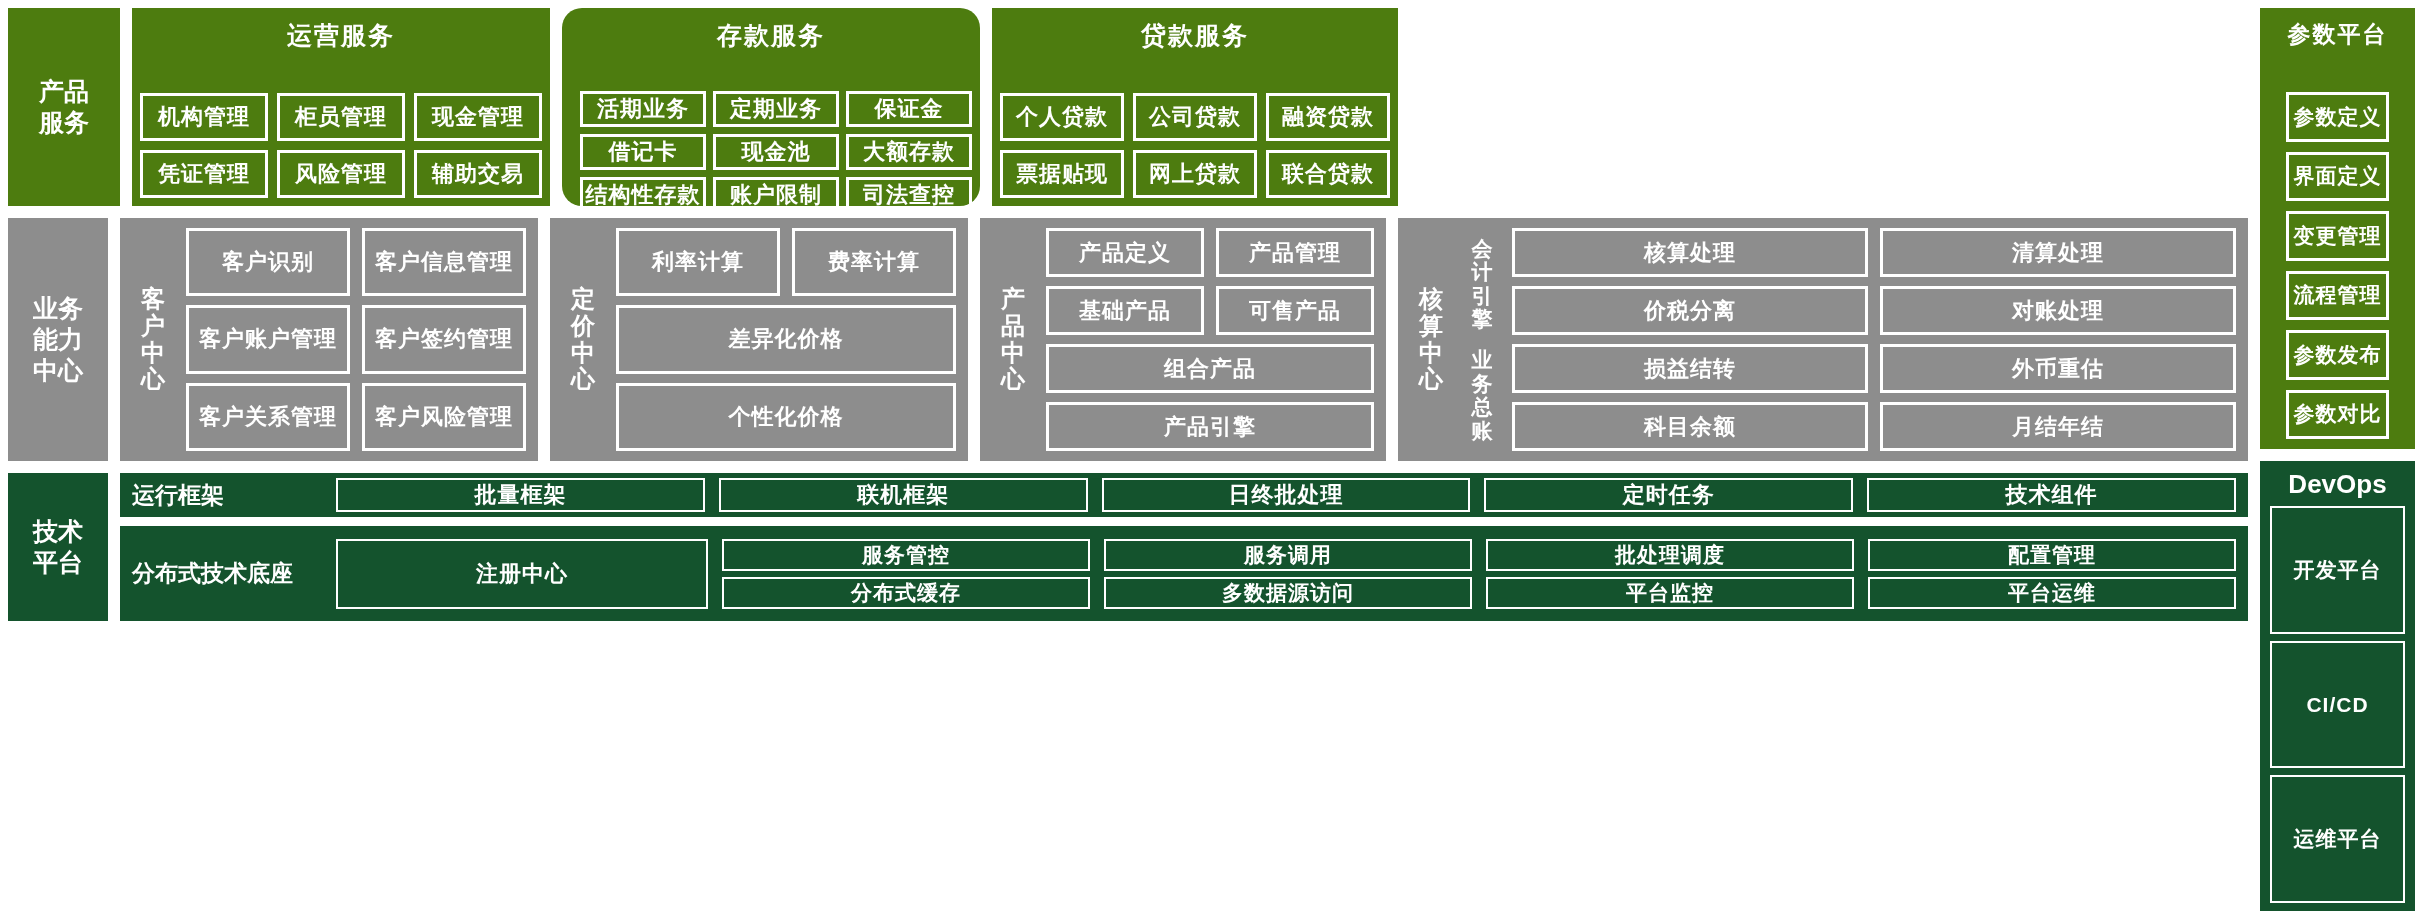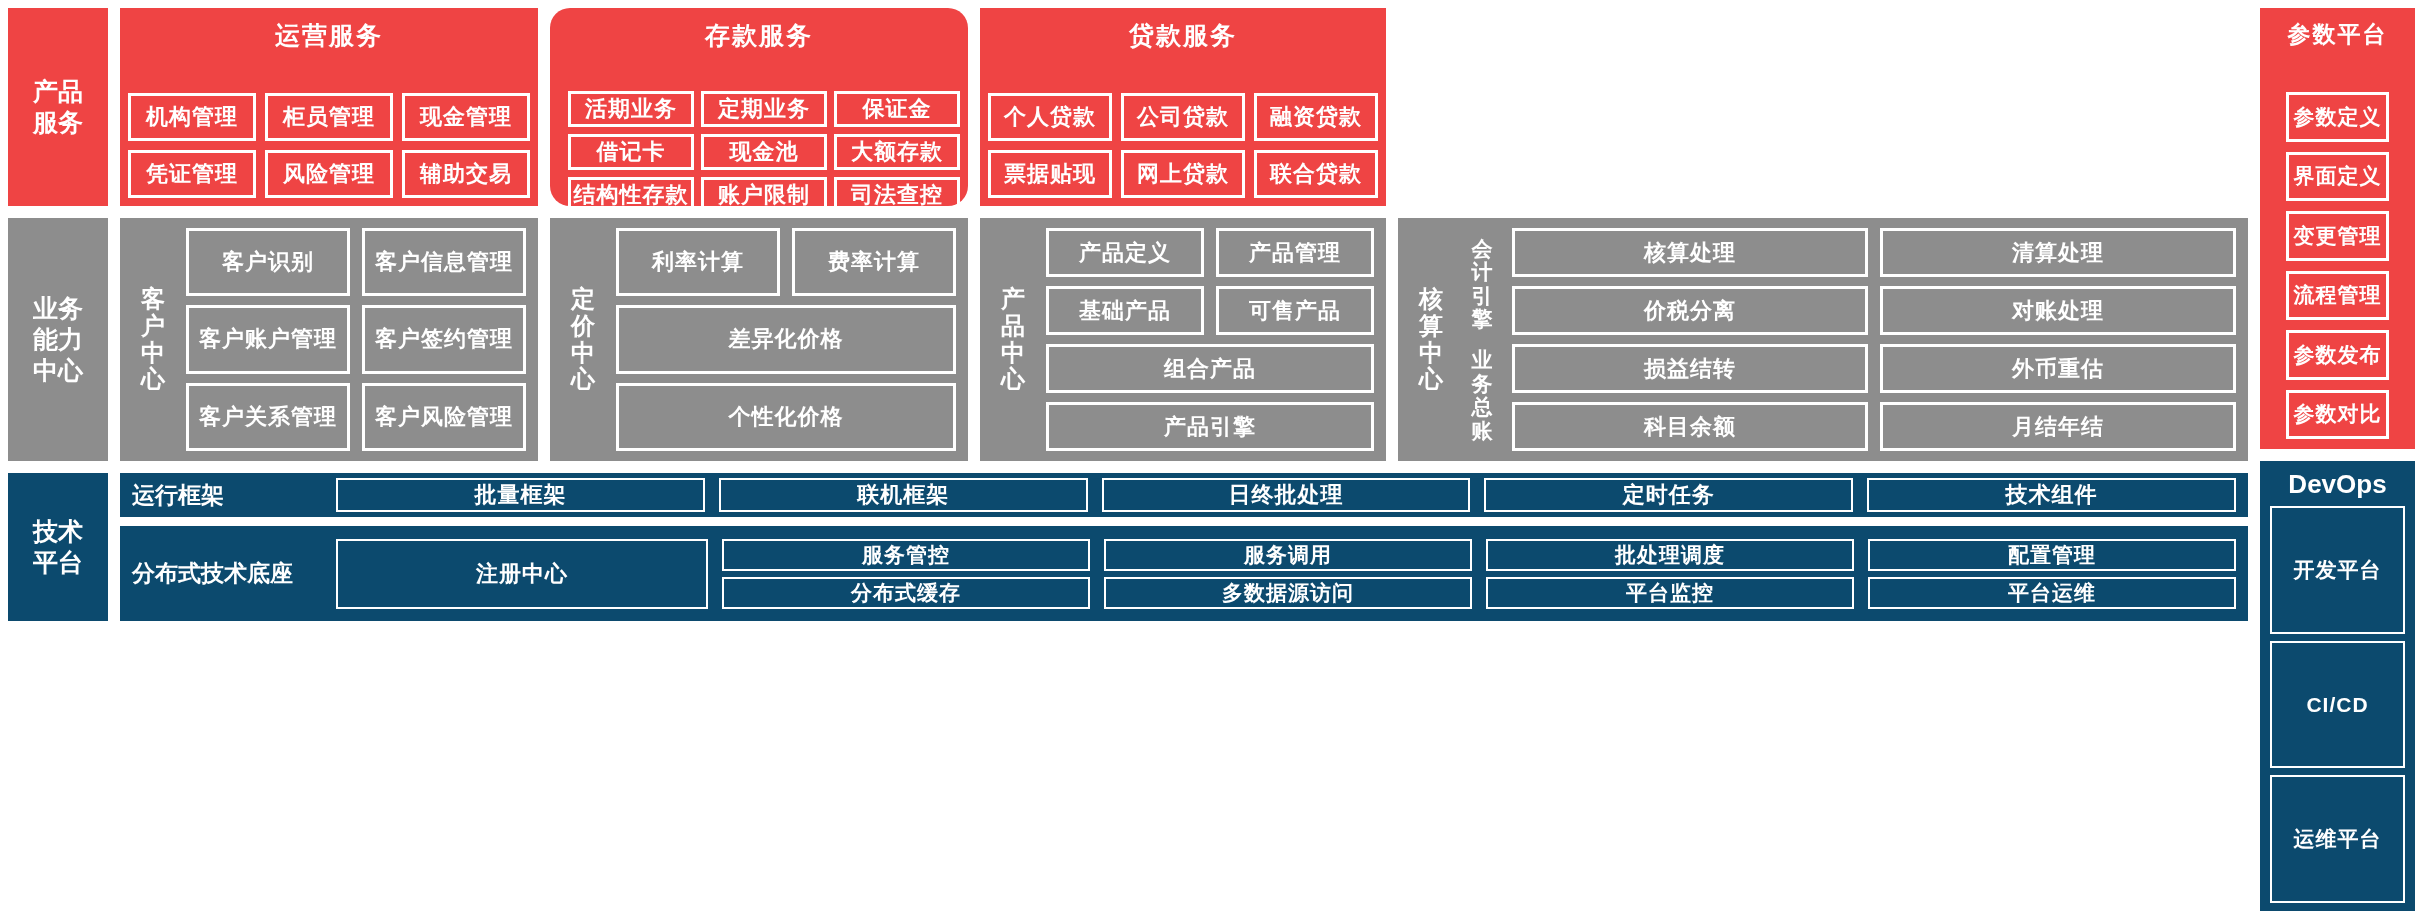--- a/index.html
+++ b/index.html
@@ -6,23 +6,23 @@
   html,body{margin:0;padding:0;background:#fff;}
   body{
     font-family:"Liberation Sans","DejaVu Sans",sans-serif;
     width:2423px;height:919px;overflow:hidden;
     -webkit-font-smoothing:antialiased;
   }
   .canvas{position:relative;width:2423px;height:919px;box-sizing:border-box;padding:8px;}
 
   
   .panel{box-sizing:border-box;position:relative;}
-  .cyan{background:#ef4444;gap:33px;}
+  .cyan{background:#4d7c0f;gap:33px;}
   .gray{background:#8D8D8D;}
-  .blue{background:#0c4a6e;}
+  .blue{background:#14532d;}
 
   .side-label{
     display:flex;align-items:center;justify-content:center;
     color:#fff;font-weight:bold;text-align:center;line-height:1.25;
   }
   .sect-title{
     color:#fff;font-weight:bold;text-align:center;
     font-size:25px;letter-spacing:2px;
   }
 
@@ -36,21 +36,21 @@
   
   .box{
     box-sizing:border-box;border:3px solid #fff;color:#fff;
     display:flex;align-items:center;justify-content:center;
     font-weight:bold;font-size:22px;text-align:center;letter-spacing:1px;
   }
   .box.thin{border-width:2px;}
 
   
   .row1{display:flex;gap:12px;height:198px;}
-  .r1-left{width:100px;}
+  .r1-left{width:112px;}
   .r1-left .side-label{height:100%;font-size:25px;}
 
   .svc{flex:0 0 auto;padding:6px 8px 8px;display:flex;flex-direction:column;}
   .svc .sect-title{margin:5px 0 8px;}
   .svc-grid{flex:1;display:grid;gap:9px;}
 
   #ops{width:418px;}
   #ops .svc-grid{grid-template-columns:repeat(3,1fr);grid-template-rows:repeat(2,1fr);}
   #dep{width:418px;padding-bottom:6px;border-radius:20px;}
   #dep .svc-grid{grid-template-columns:repeat(3,1fr);grid-template-rows:repeat(3,1fr);gap:7px;padding-left:10px;}

